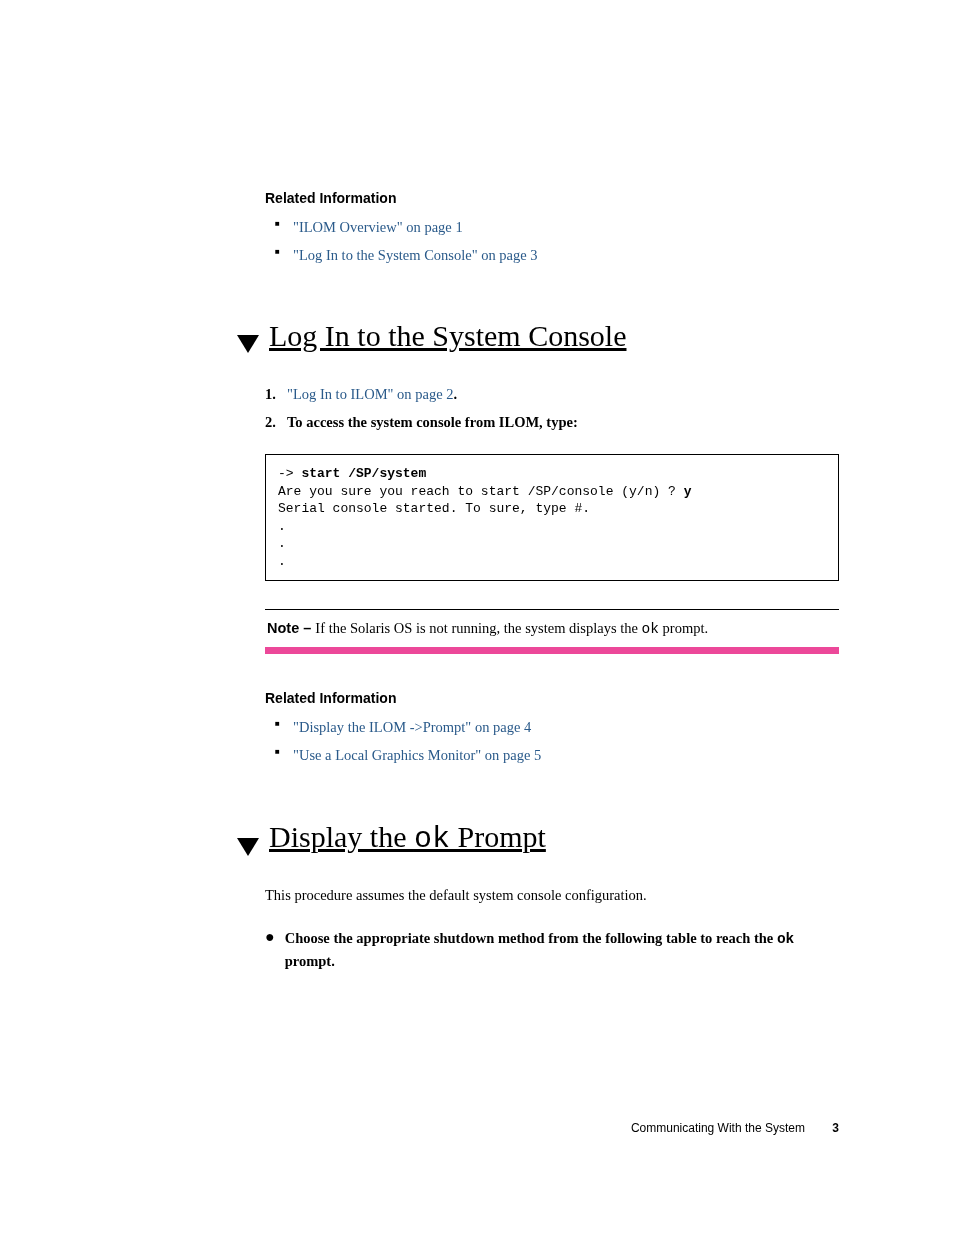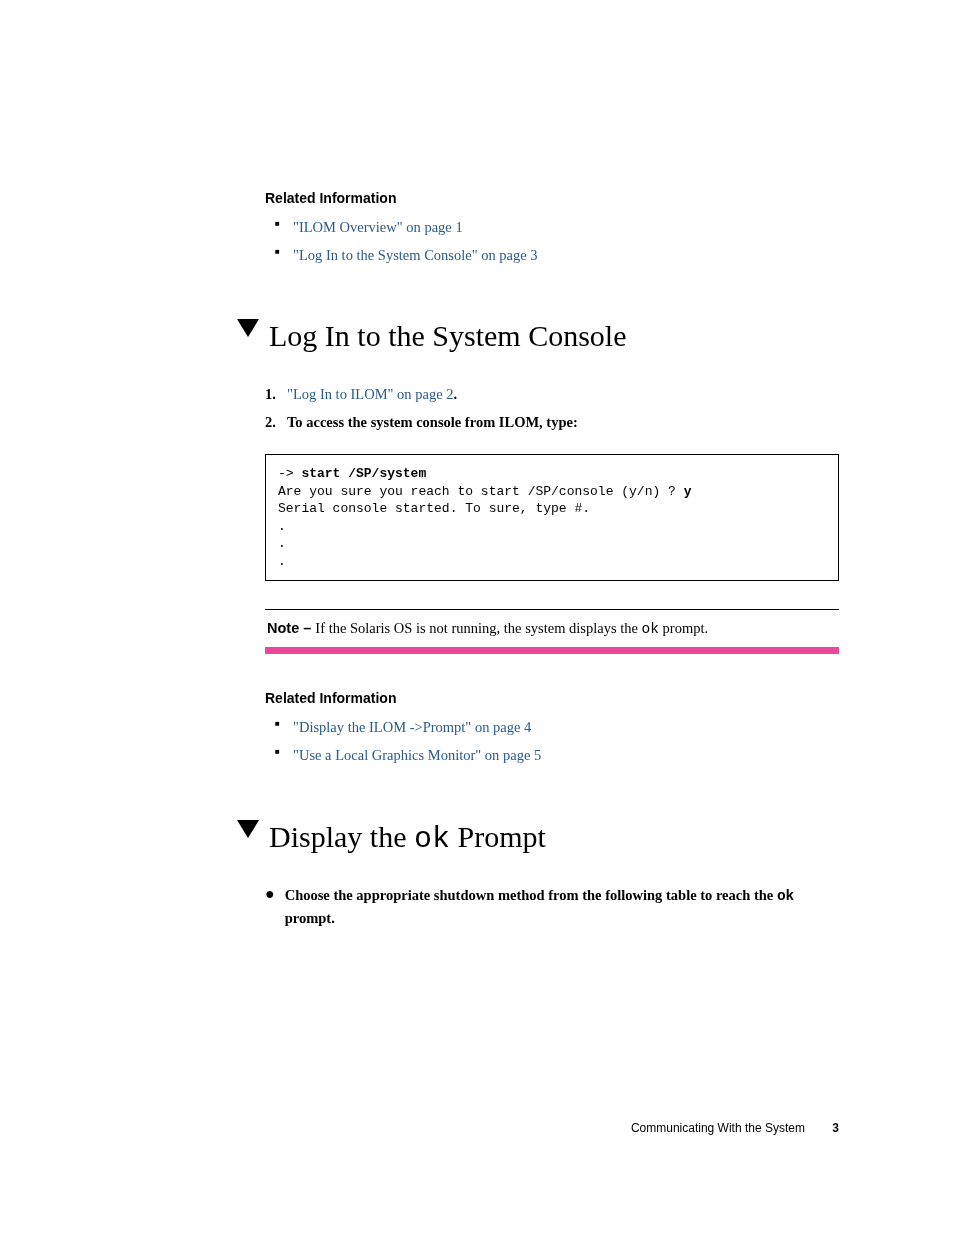--- a/index.html
+++ b/index.html
@@ -48,22 +48,23 @@
       color: #2a5a8a;
       text-decoration: none;
     }
     .section-heading {
       font-size: 30px;
       font-weight: normal;
       margin-top: 50px;
       margin-bottom: 28px;
       margin-left: -28px;
       display: flex;
-      align-items: flex-start;
+      align-items: flex-end;
       font-family: Georgia, 'Times New Roman', serif;
+      text-decoration: underline;
     }
     .triangle-icon {
       display: inline-block;
       width: 0;
       height: 0;
       border-left: 11px solid transparent;
       border-right: 11px solid transparent;
       border-top: 18px solid #000;
       margin-right: 10px;
     }
@@ -193,20 +194,21 @@
       <li><a href="#" class="link">"Display the ILOM -&gt;Prompt" on page 4</a></li>
       <li><a href="#" class="link">"Use a Local Graphics Monitor" on page 5</a></li>
     </ul>
   </div>
 
   <h2 class="section-heading">
     <span class="triangle-icon"></span>
     <span><span>Display the </span><span class="code-inline" style="font-size:30px;">ok</span><span> Prompt</span></span>
   </h2>
 
+  <p class="intro-text">This procedure assumes the default system console configuration.</p>
 
   <div class="dot-bullet">
     <span class="dot">●</span>
     <span class="bold"><span>Choose the appropriate shutdown method from the following table to reach the </span><span class="code-inline">ok</span><span> prompt.</span></span>
   </div>
 
 </div>
 
 <div class="footer">
   <span>Communicating With the System</span>

